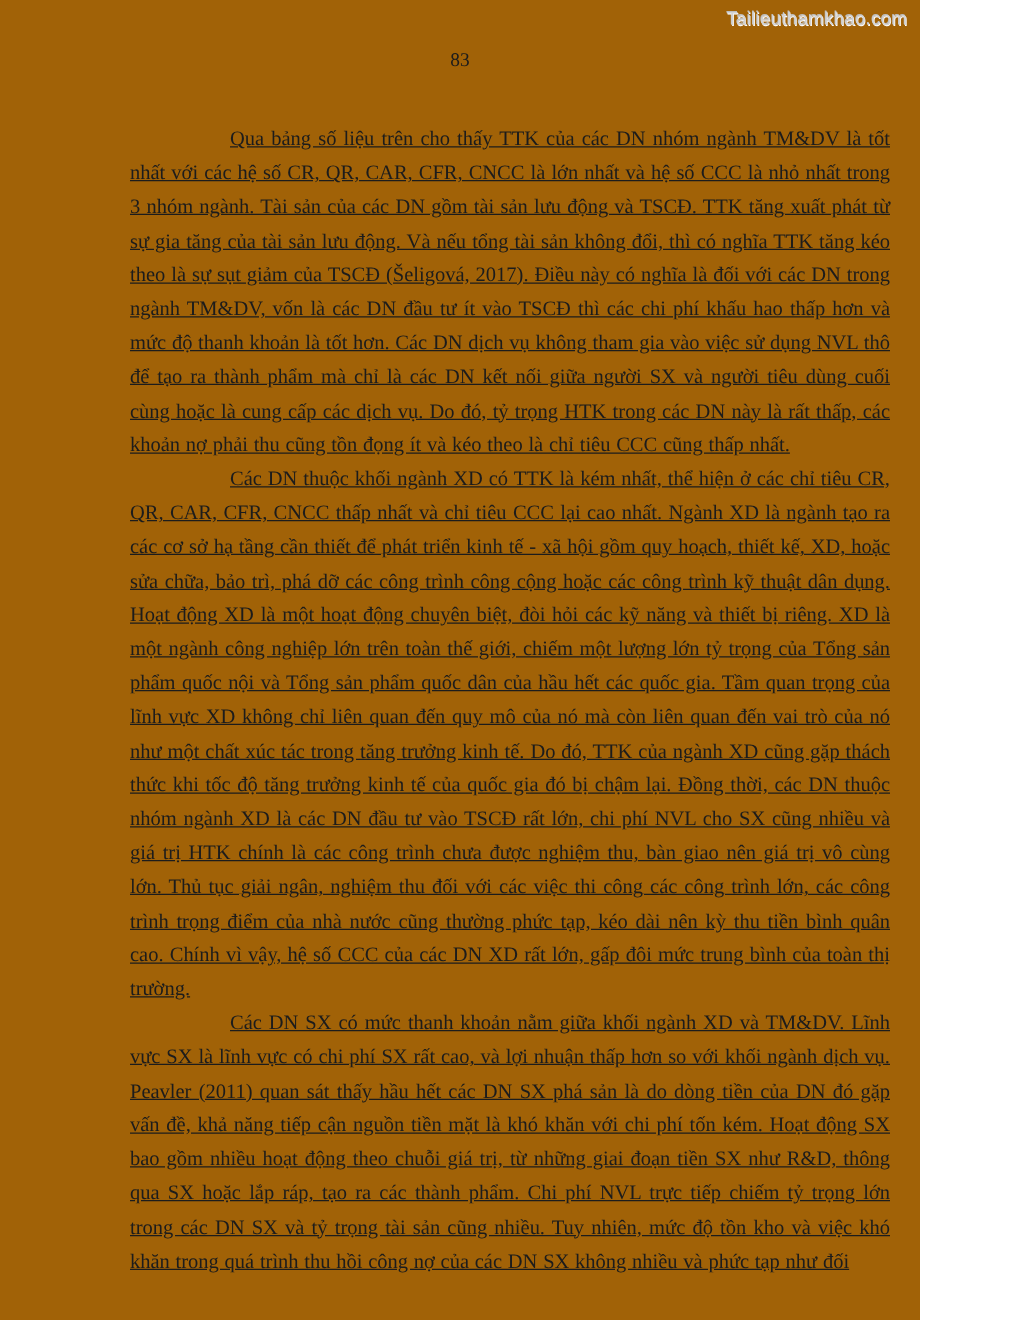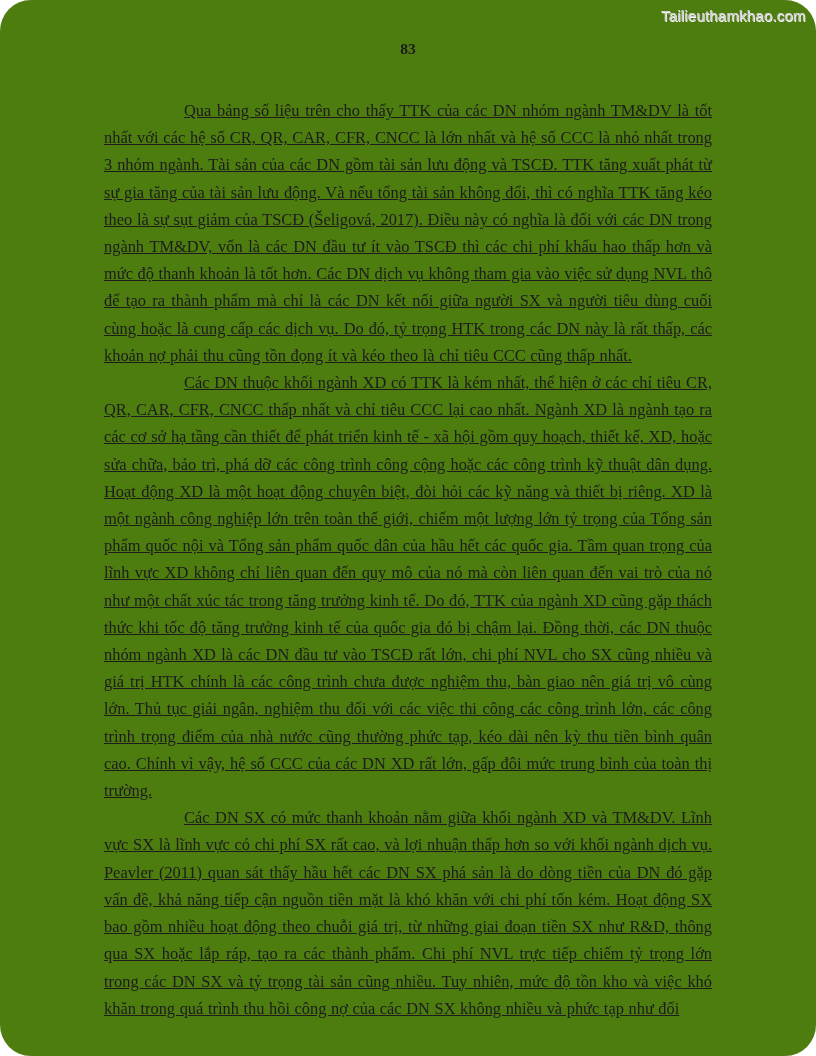--- a/index.html
+++ b/index.html
@@ -2,47 +2,45 @@
 <html lang="vi"><head>
 <meta charset="utf-8">
 <style>
   html, body {
     margin: 0;
     padding: 0;
     background: #ffffff;
   }
   .page {
     position: relative;
-    width: 816px;
+    width: 736px;
     height: 1056px;
-    background: #4d7c0f;
+    background: #a16207;
     overflow: hidden;
     font-family: "Liberation Serif", serif;
-    border-radius: 31px;
   }
   .watermark {
     position: absolute;
     top: 7px;
     right: 10px;
     font-family: "Liberation Sans", sans-serif;
     font-size: 15px;
     letter-spacing: 0.2px;
     color: #d2d2d2;
     text-shadow: 0.5px 0.5px 0 #ffffff, -0.5px -0.5px 0 #bdbdbd;
     user-select: none;
   }
   .page-number {
     position: absolute;
     top: 40px;
     left: 0;
     right: 0;
     text-align: center;
     font-size: 15.5px;
     color: #1c1c1c;
-    font-weight: bold;
   }
   .doc-body {
     position: absolute;
     top: 97px;
     left: 104px;
     width: 608px;
     color: #1c1c1c;
     font-size: 16.4px;
     line-height: 27.2px;
     text-align: justify;

